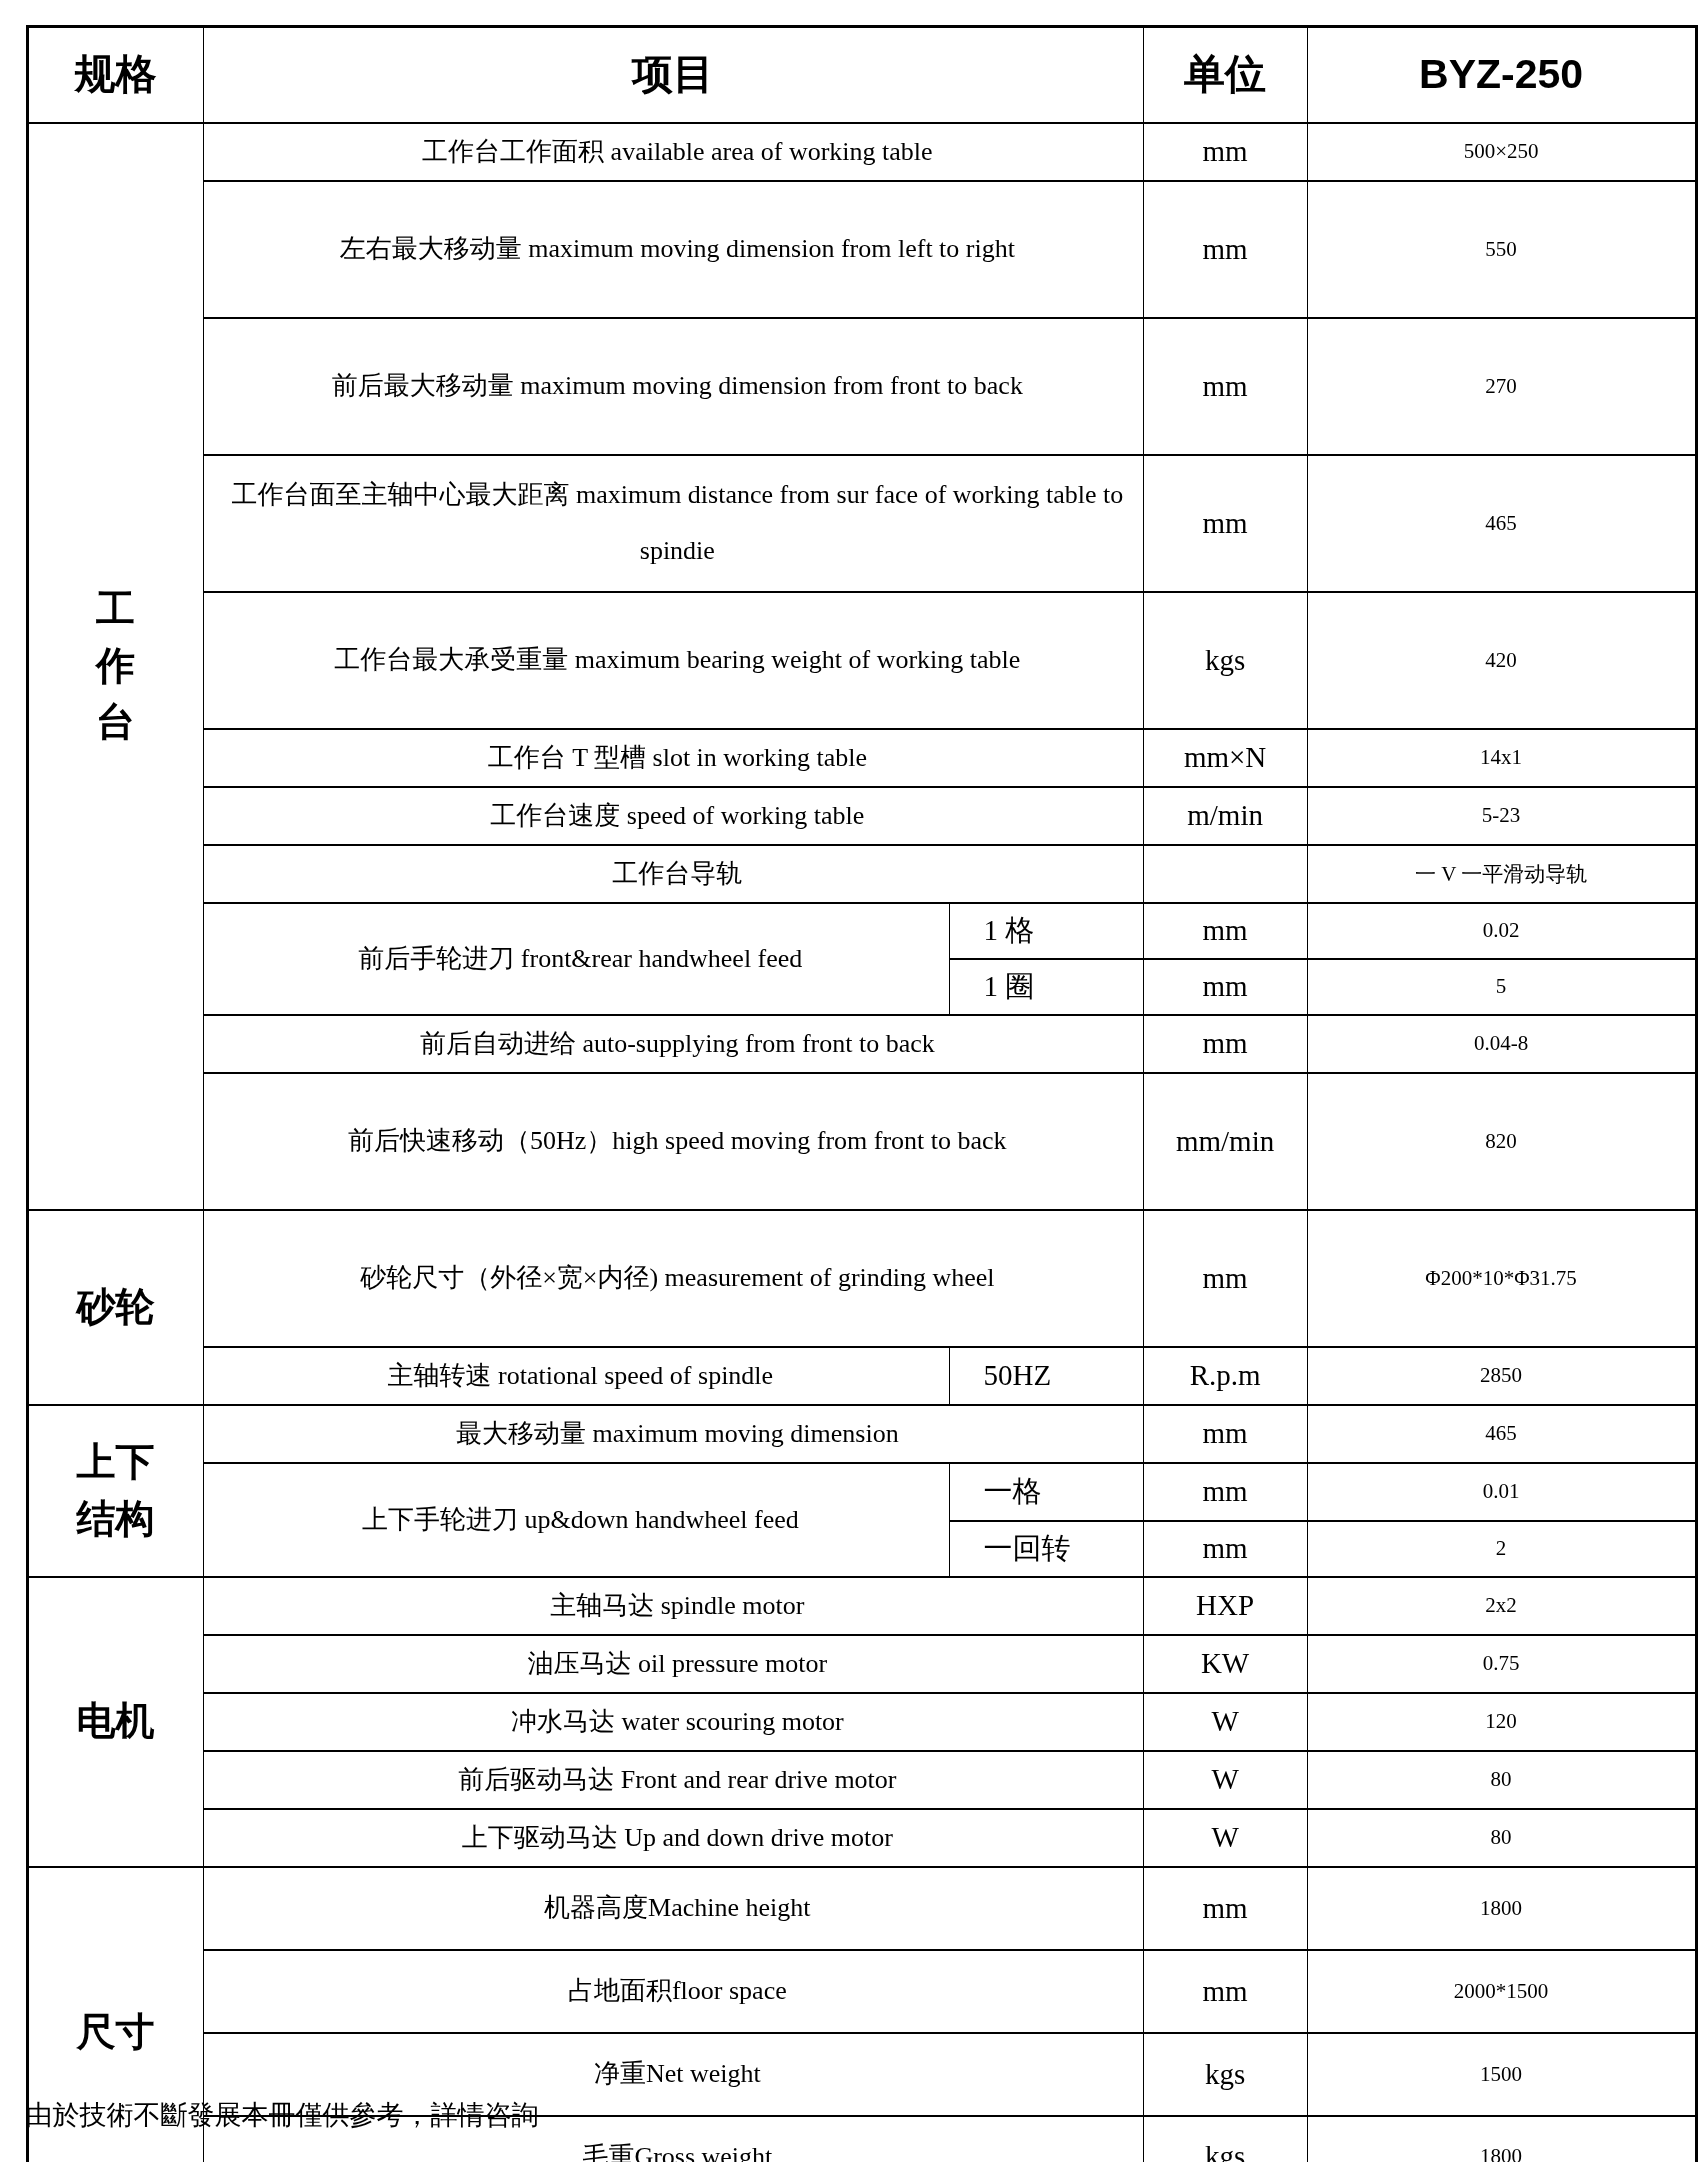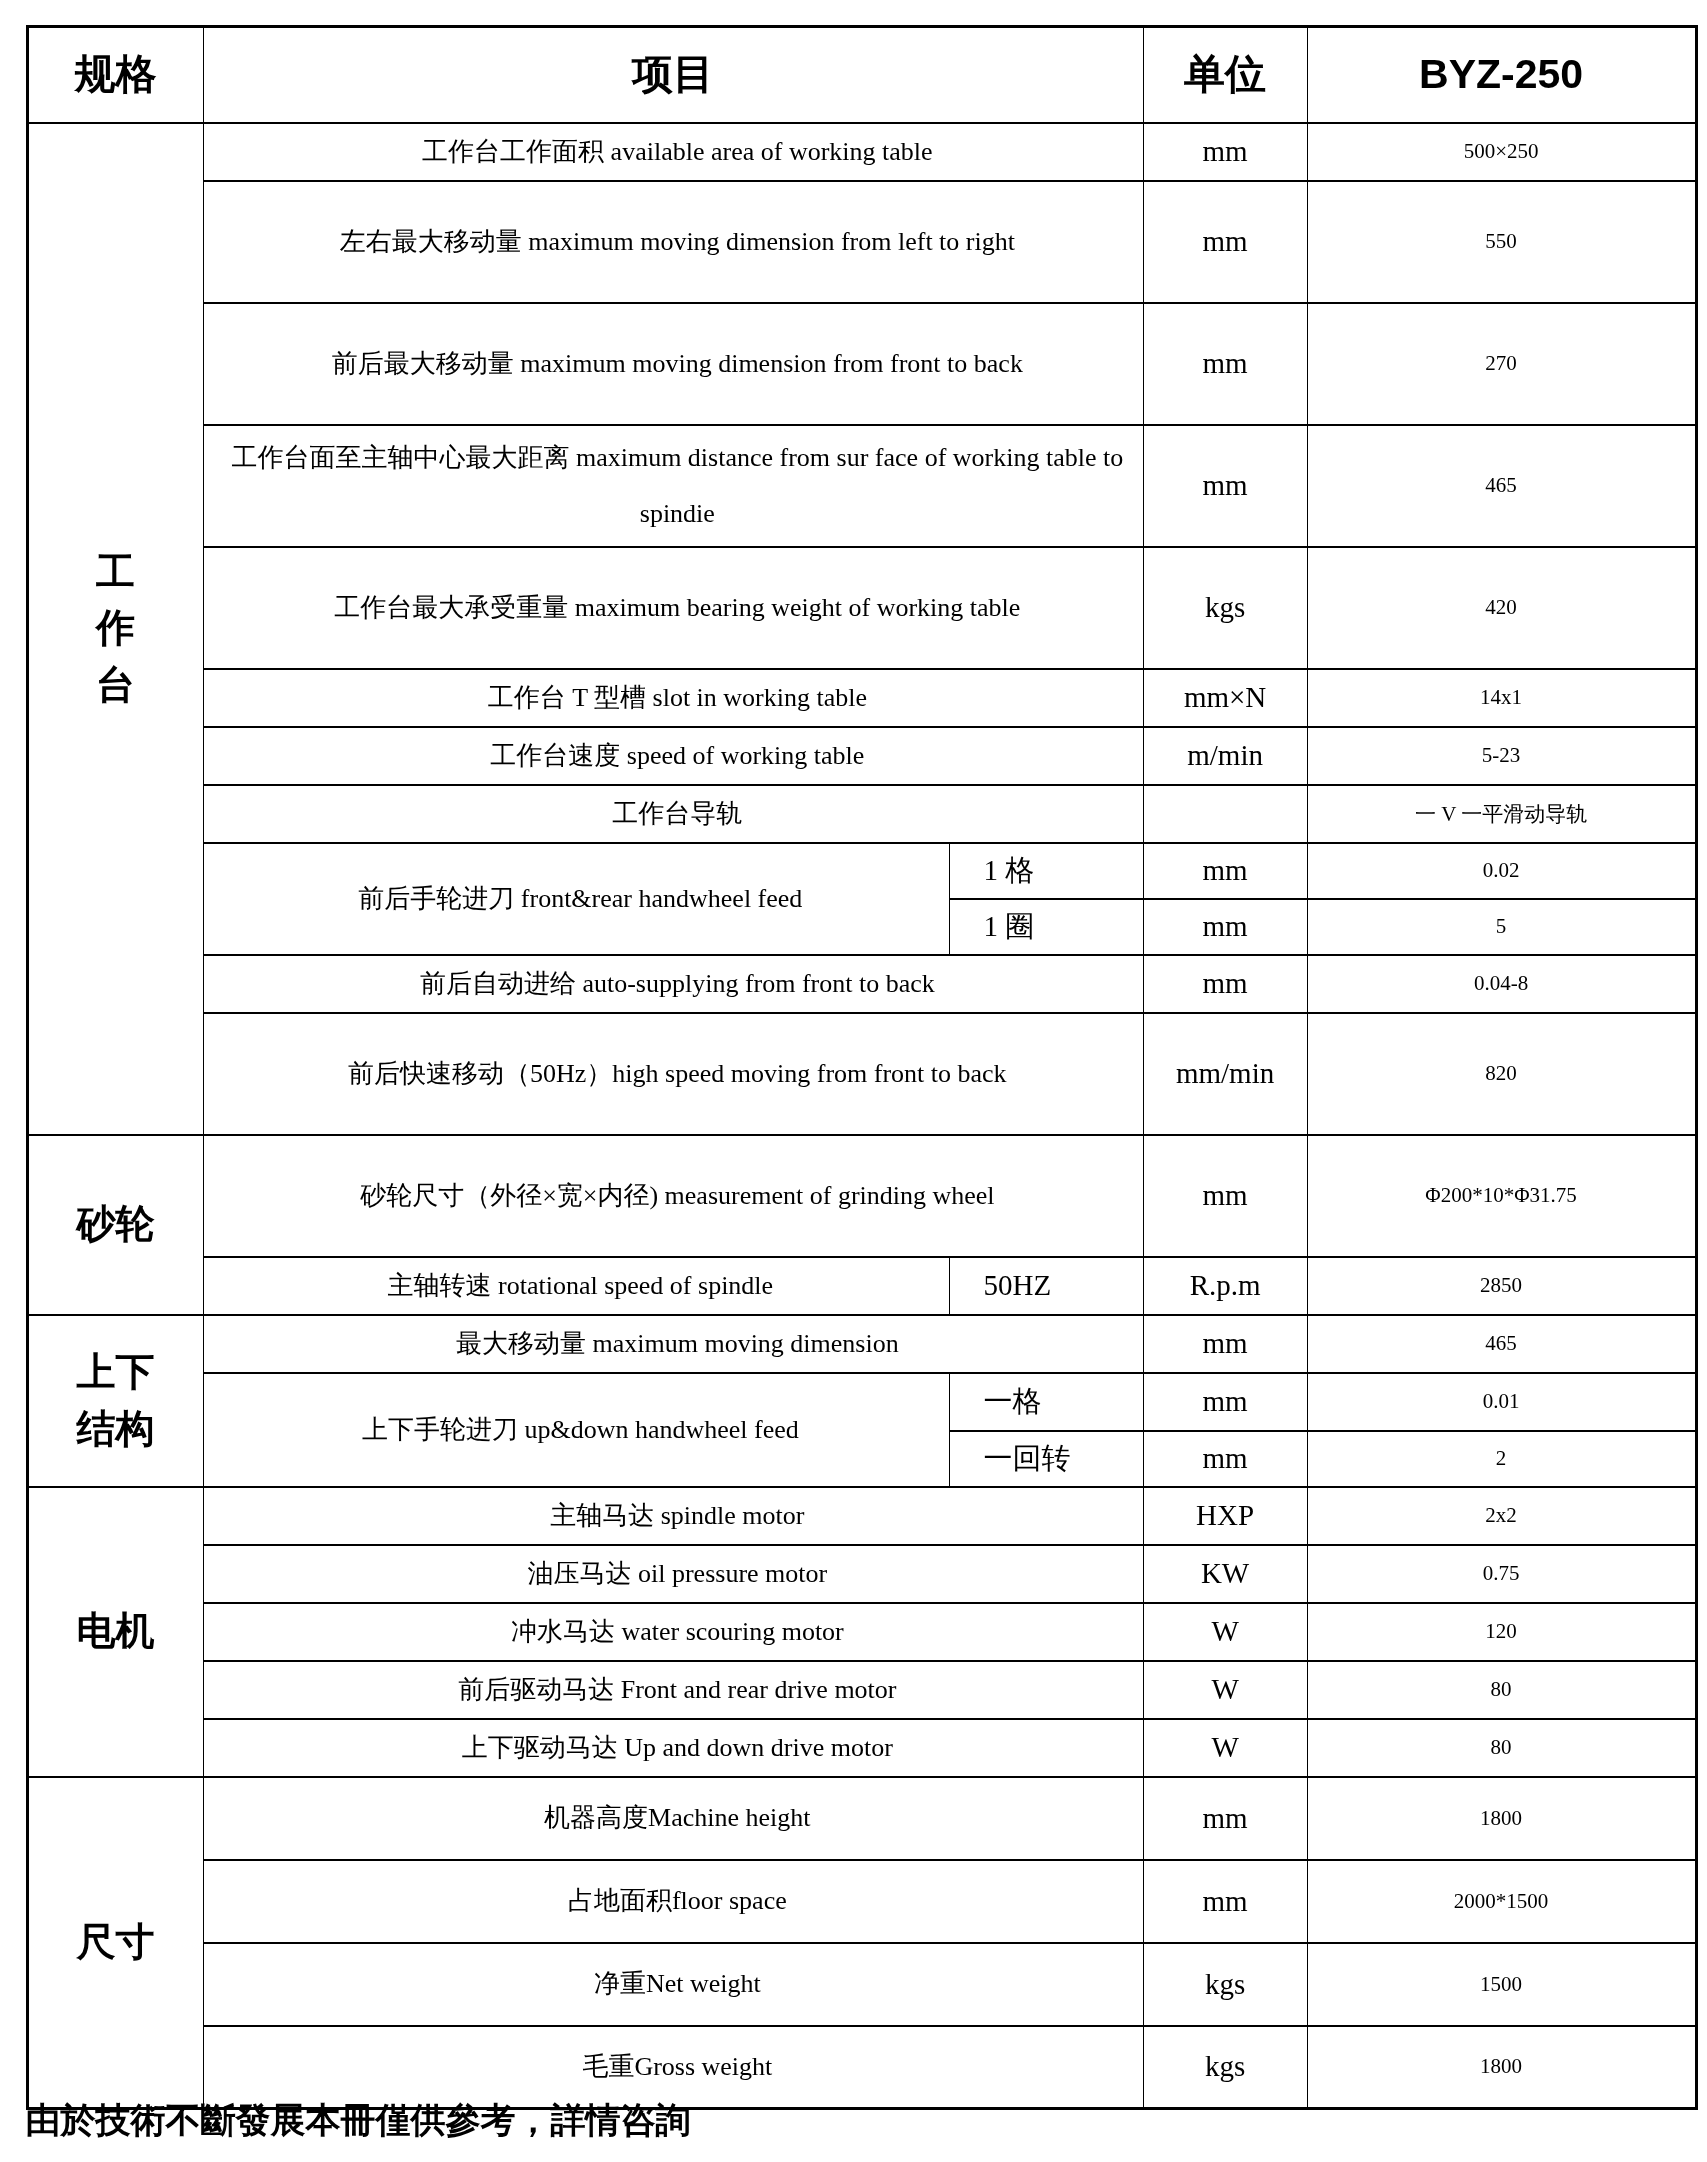--- a/index.html
+++ b/index.html
@@ -35,28 +35,28 @@
     padding:0 6.8px 0 15.3px; line-height:56px;
   }
   td.sub {
     font-size:29px; text-align:left;
     padding-left:34px; line-height:51px;
   }
   td.unit { font-size:29px; text-align:center; }
   td.val  { font-size:21px; text-align:center; }
   tr.hH { height:96px; }
   tr.hA { height:56px; }
-  tr.hB { height:122px; }
+  tr.hB { height:137px; }
   tr.hC { height:48px; }
   tr.hD { height:58px; }
   tr.hE { height:83px; }
   .footer-note {
     position:absolute; left:25.6px; top:2097px;
     font-family:"Liberation Sans","DejaVu Sans",sans-serif;
-    font-weight:bold; font-size:35px; white-space:nowrap;
+    font-weight:normal; font-size:27px; white-space:nowrap;
   }
 </style>
 </head>
 <body>
 
 <table class="spec">
   <colgroup>
     <col style="width:176px">
     <col style="width:746px">
     <col style="width:194px">

